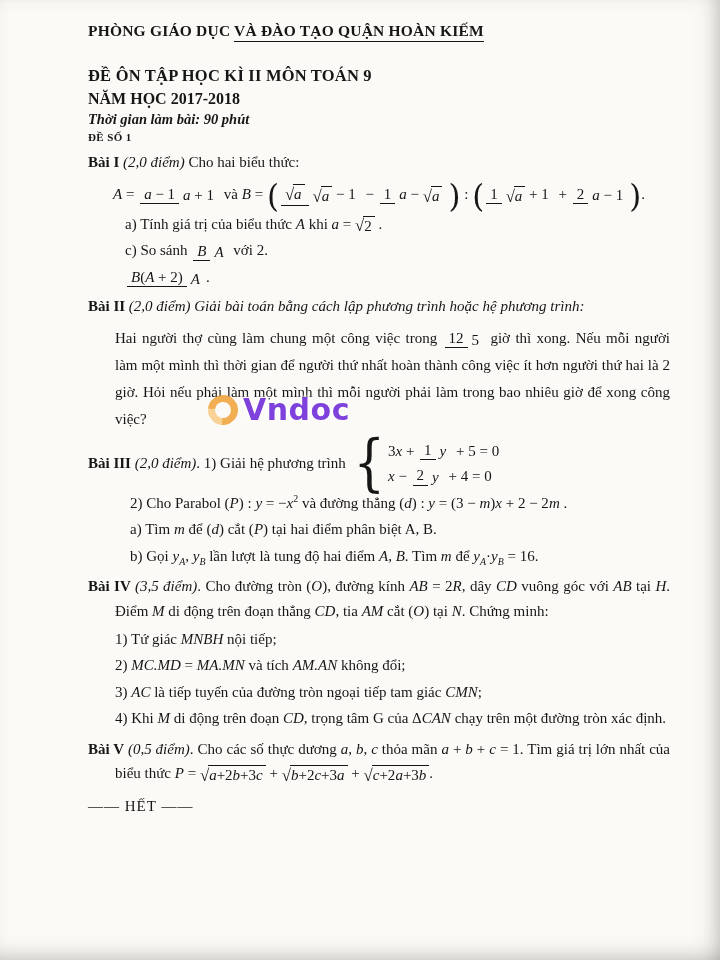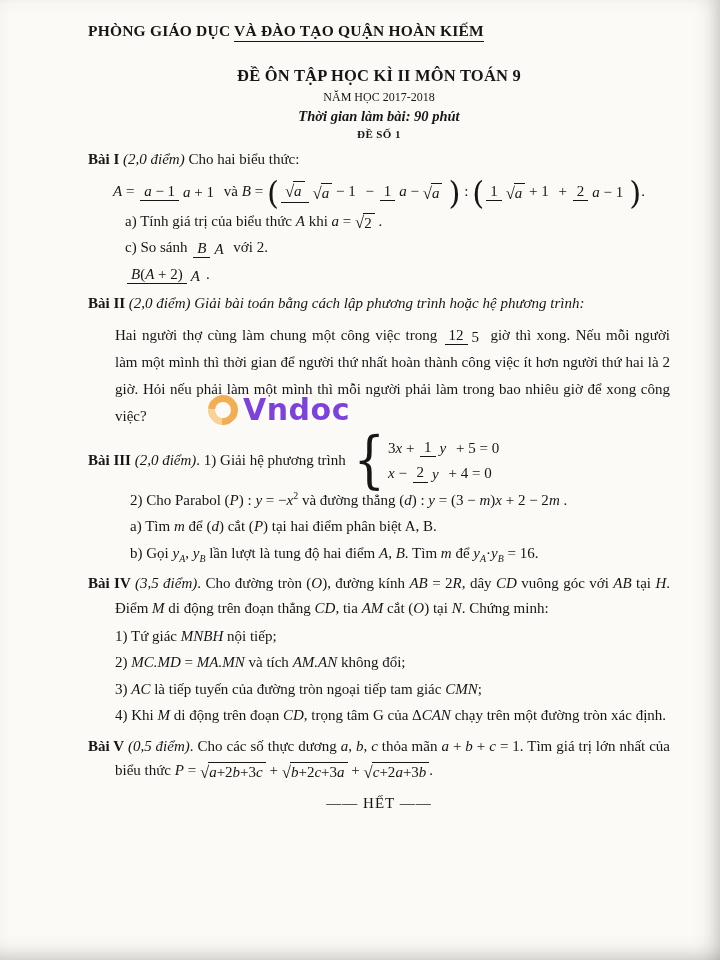--- a/index.html
+++ b/index.html
@@ -7,23 +7,23 @@
   body { background: #d9d8d4; font-family: "Liberation Serif", "DejaVu Serif", serif; }
   .page {
     position: relative; width: 720px; height: 960px; overflow: hidden;
     background: #fbfaf7; color: #161616;
     padding: 22px 50px 8px 88px;
     box-shadow: inset -14px 0 22px -12px rgba(80,75,70,.35),
                 inset 0 -16px 22px -14px rgba(80,75,70,.30);
   }
   .hdr { font-weight: 700; font-size: 15.5px; letter-spacing: .2px; }
   .hdr .u { border-bottom: 1.5px solid #161616; padding-bottom: 2px; }
-  .center { text-align: center; }
+  .center { }
   .t1 { font-weight: 700; font-size: 16.5px; margin-top: 26px; letter-spacing: .2px; }
-  .t2 { font-weight: 400; font-size: 12px; margin-top: 4px; }
+  .t2 { font-weight: 700; font-size: 16px; margin-top: 4px; }
   .time { font-weight: 700; font-style: italic; font-size: 14.5px; margin-top: 3px; }
   .exam { font-weight: 700; font-size: 11px; margin-top: 3px; letter-spacing: .4px; }
   #content { margin-top: 8px; font-size: 15px; }
   .block { margin: 4px 0; line-height: 1.5; }
   .bai { margin-top: 7px; }
   .b { font-weight: 700; }
   .i { font-style: italic; }
   .m { font-style: italic; }
   .sup { font-size: 66%; vertical-align: super; line-height: 0; }
   .sub { font-size: 66%; vertical-align: sub; line-height: 0; font-style: italic; }

